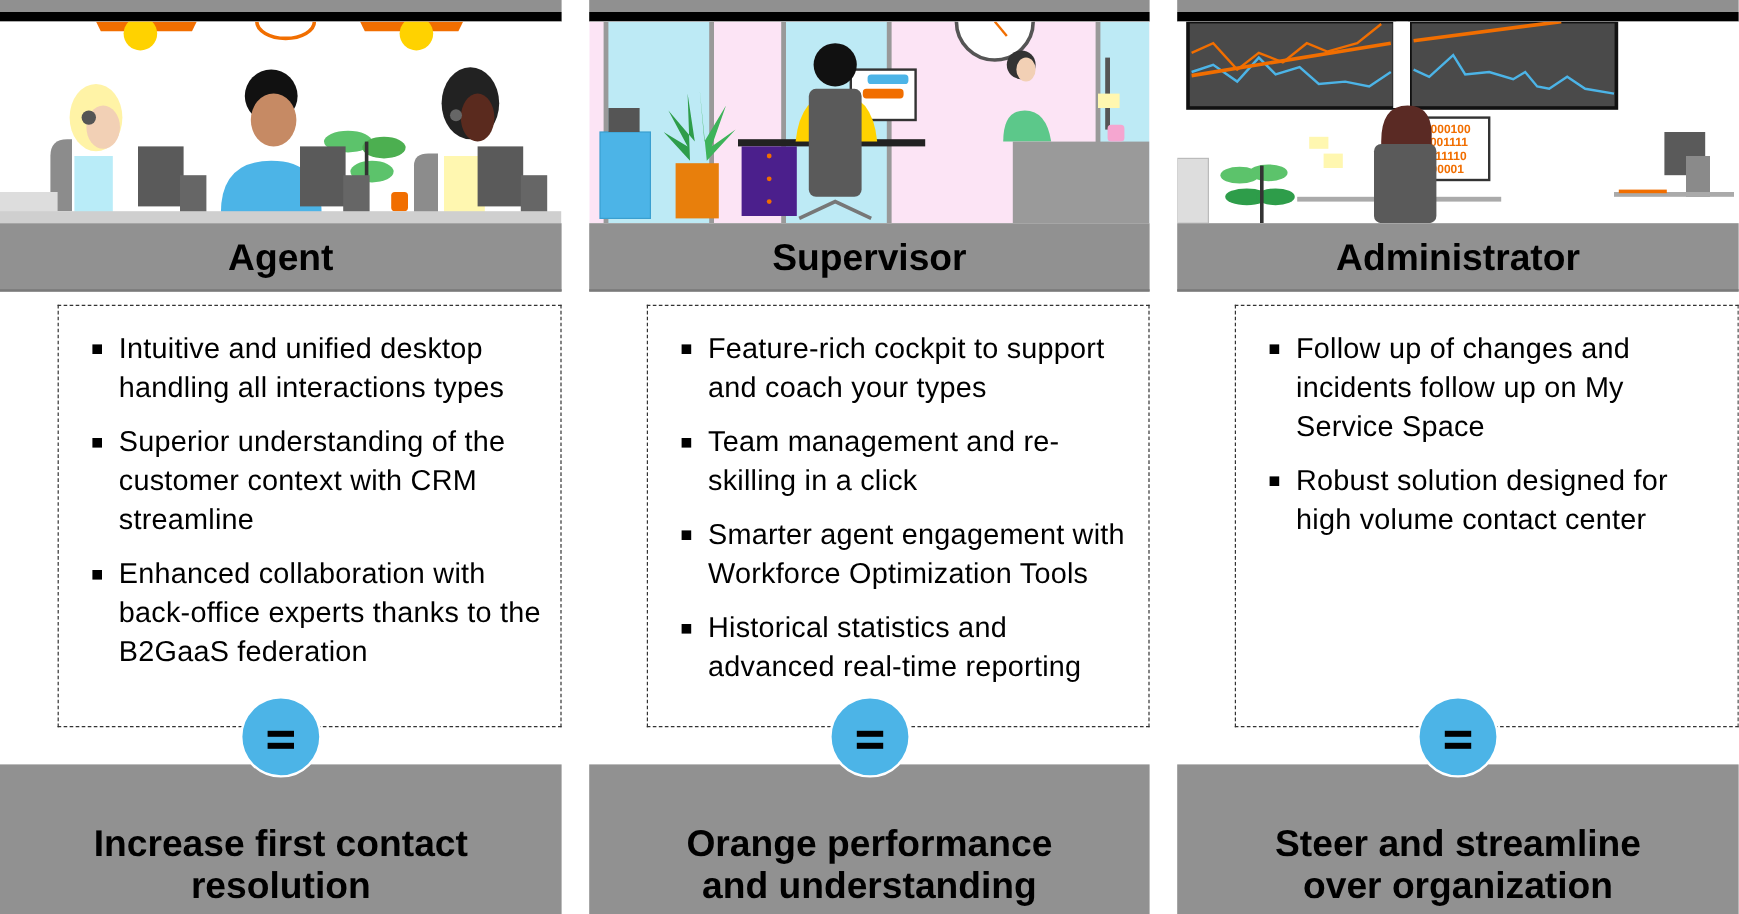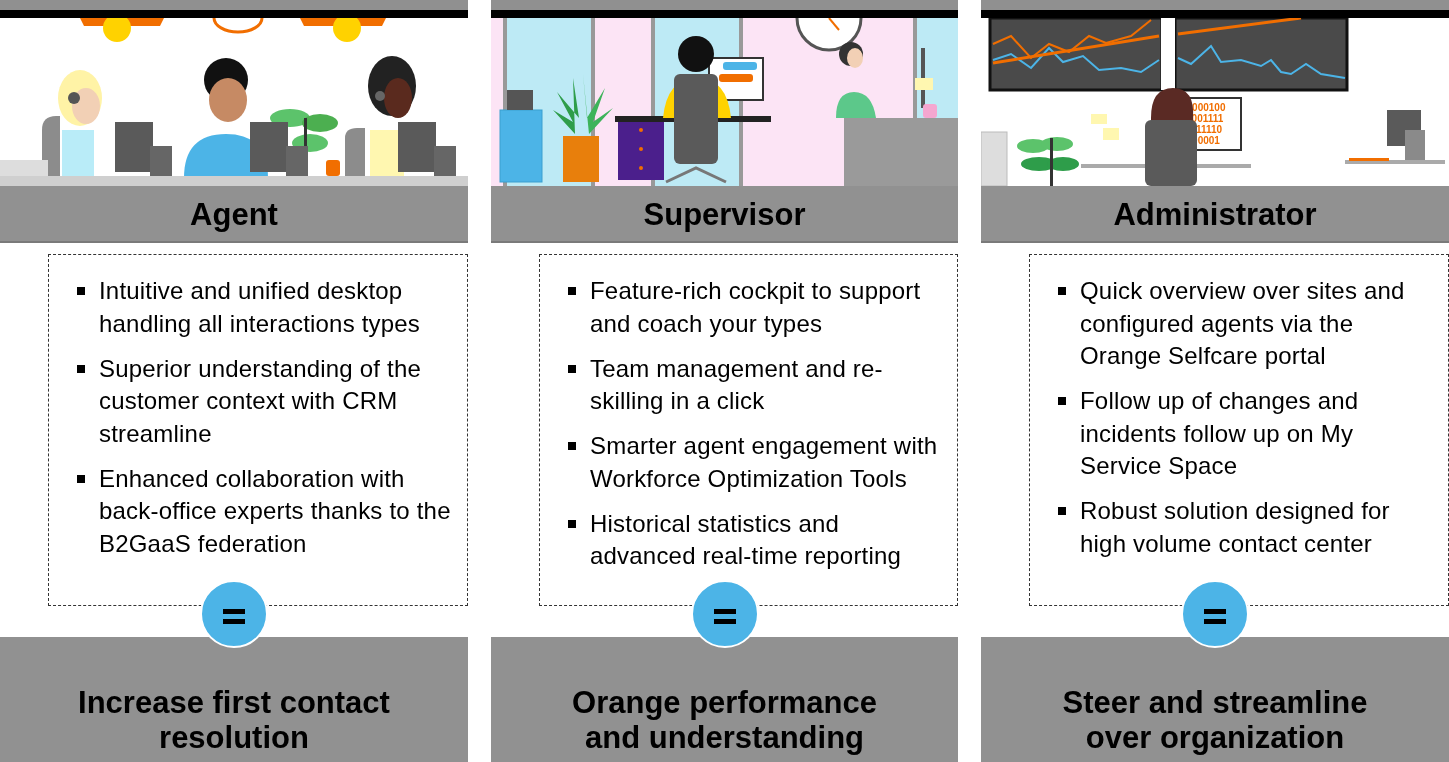--- a/index.html
+++ b/index.html
@@ -192,21 +192,20 @@
 
       <rect x="406" y="92" width="34" height="36" fill="#5a5a5a"></rect>
       <rect x="424" y="112" width="20" height="34" fill="#8a8a8a"></rect>
       <rect x="364" y="142" width="100" height="4" fill="#aaa"></rect>
       <rect x="368" y="140" width="40" height="3" fill="#f16e00"></rect>
     </svg>
   </div>
   <div class="role">Administrator</div>
   <div class="box">
     <ul>
-      <li>Quick overview over sites and configured agents via the Orange Selfcare portal</li>
       <li>Follow up of changes and incidents follow up on My Service Space</li>
       <li>Robust solution designed for high volume contact center</li>
     </ul>
   </div>
   <div class="eq">
       <span></span>
     </div>
   <div class="outcome">
     <div><span>Steer and streamline</span><br><span>over organization</span></div>
   </div>

